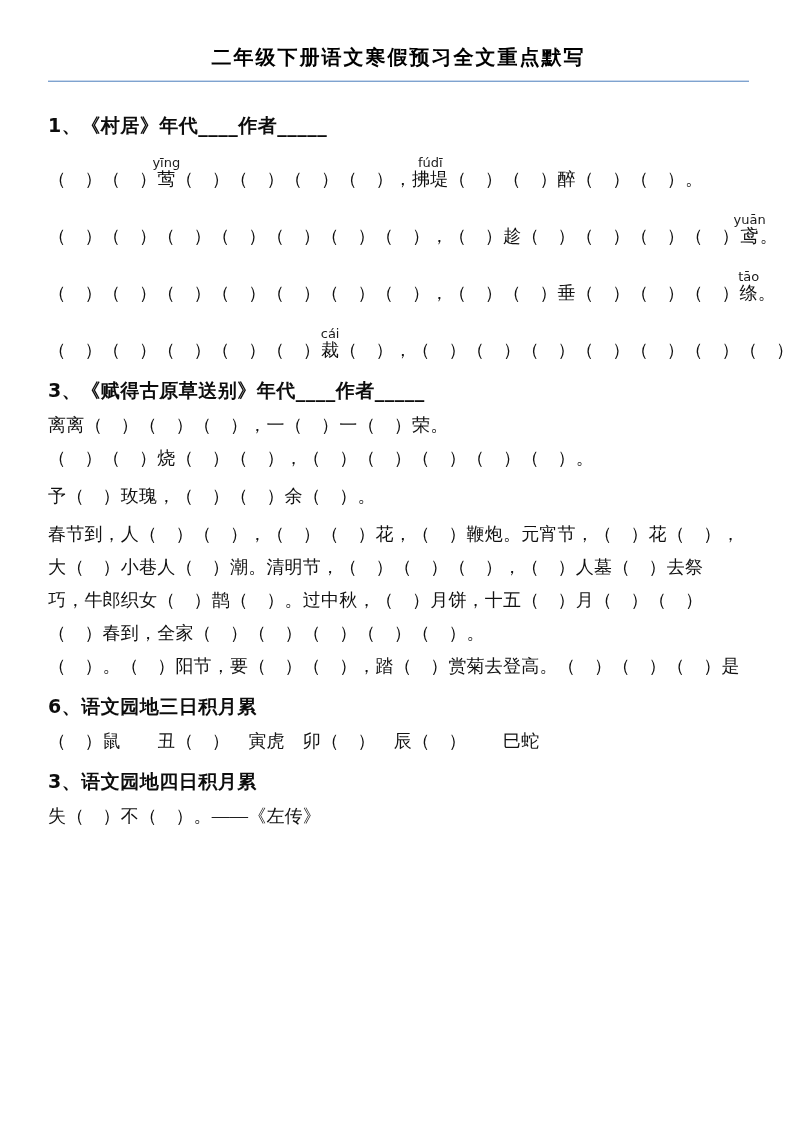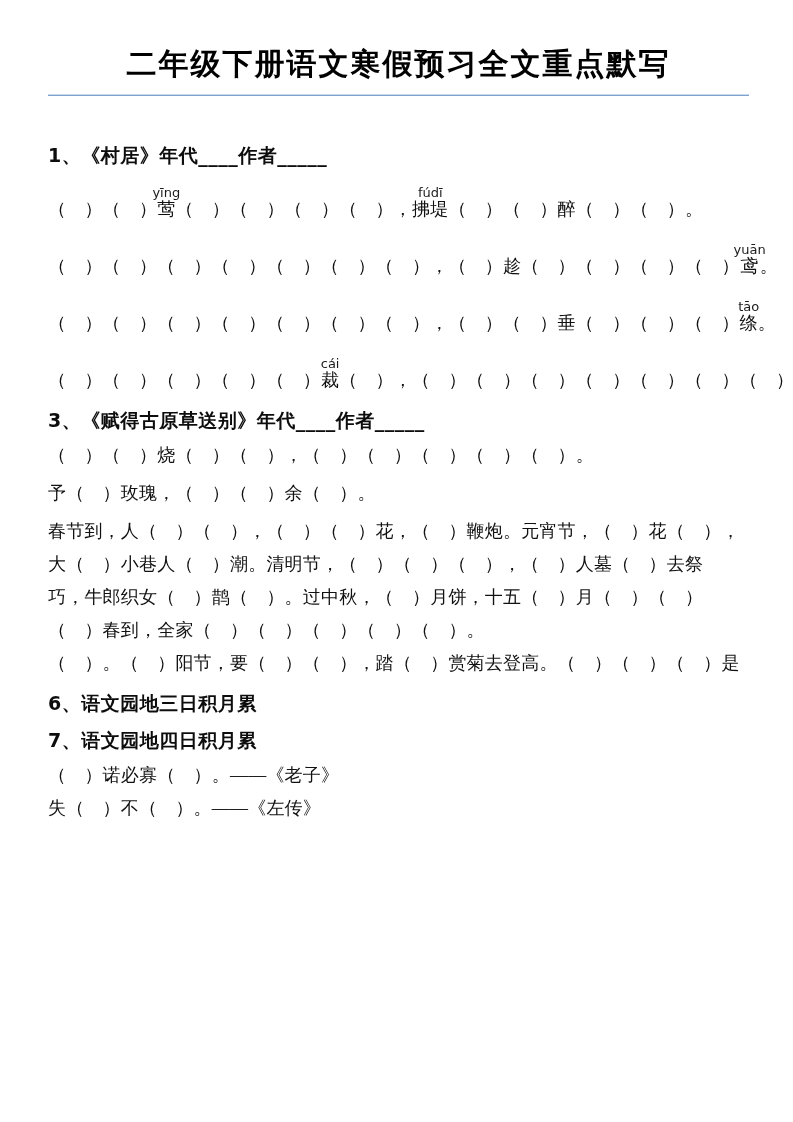--- a/index.html
+++ b/index.html
@@ -7,33 +7,33 @@
   body {
     height: 1122px;
     background: #ffffff;
     color: #111111;
     overflow: hidden;
     padding: 44px 44px 0 48px;
     font-family: "Liberation Serif", "DejaVu Serif", serif;
   }
   .title {
     text-align: center;
-    font-size: 30px;
+    font-size: 20px;
     font-weight: 900;
     letter-spacing: 2px;
     color: #000000;
     font-family: "DejaVu Serif", "Liberation Serif", serif;
   }
   .divider {
     height: 2px;
     margin-top: 9px;
     border-top: 1px solid #c9d8ec;
     background: #7fa3cf;
   }
-  .sections { padding-top: 36px; }
+  .sections { padding-top: 20px; }
   section { margin-bottom: 5px; }
   .sec-heading {
     font-size: 19px;
     font-weight: bold;
     color: #0d0d0d;
     margin: 11px 0 5px;
     font-family: "DejaVu Sans", "Liberation Sans", sans-serif;
     letter-spacing: 0.5px;
   }
   .line {
@@ -64,33 +64,34 @@
       <h2 class="sec-heading">1、《村居》年代____作者_____</h2>
       <p class="line has-ruby">（　）（　）<ruby>莺<rt>yīng</rt></ruby>（　）（　）（　）（　），<ruby>拂堤<rt>fúdī</rt></ruby>（　）（　）醉（　）（　）。</p>
       <p class="line has-ruby">（　）（　）（　）（　）（　）（　）（　），（　）趁（　）（　）（　）（　）<ruby>鸢<rt>yuān</rt></ruby>。</p>
     </section>
     <section>
       <p class="line has-ruby">（　）（　）（　）（　）（　）（　）（　），（　）（　）垂（　）（　）（　）<ruby>绦<rt>tāo</rt></ruby>。</p>
       <p class="line has-ruby">（　）（　）（　）（　）（　）<ruby>裁<rt>cái</rt></ruby>（　），（　）（　）（　）（　）（　）（　）（　）。</p>
     </section>
     <section>
       <h2 class="sec-heading">3、《赋得古原草送别》年代____作者_____</h2>
+      <p class="line">离离（　）（　）（　），一（　）一（　）荣。</p>
       <p class="line">（　）（　）烧（　）（　），（　）（　）（　）（　）（　）。</p>
     </section>
     <section>
       <p class="line">予（　）玫瑰，（　）（　）余（　）。</p>
     </section>
     <section>
       <p class="line">春节到，人（　）（　），（　）（　）花，（　）鞭炮。元宵节，（　）花（　），</p>
       <p class="line">大（　）小巷人（　）潮。清明节，（　）（　）（　），（　）人墓（　）去祭</p>
       <p class="line">巧，牛郎织女（　）鹊（　）。过中秋，（　）月饼，十五（　）月（　）（　）</p>
       <p class="line">（　）春到，全家（　）（　）（　）（　）（　）。</p>
       <p class="line">（　）。（　）阳节，要（　）（　），踏（　）赏菊去登高。（　）（　）（　）是</p>
     </section>
     <section>
       <h2 class="sec-heading">6、语文园地三日积月累</h2>
+      <p class="line">（　）鼠　　丑（　）　寅虎　卯（　）　辰（　）　　巳蛇</p>
     </section>
     <section>
-      <h2 class="sec-heading">7、语文园地四日积月累</h2>
-      <p class="line">（　）诺必寡（　）。——《老子》</p>
+      <h2 class="sec-heading">3、语文园地四日积月累</h2>
       <p class="line">失（　）不（　）。——《左传》</p>
     </section>
   </main>
 
 </body></html>

